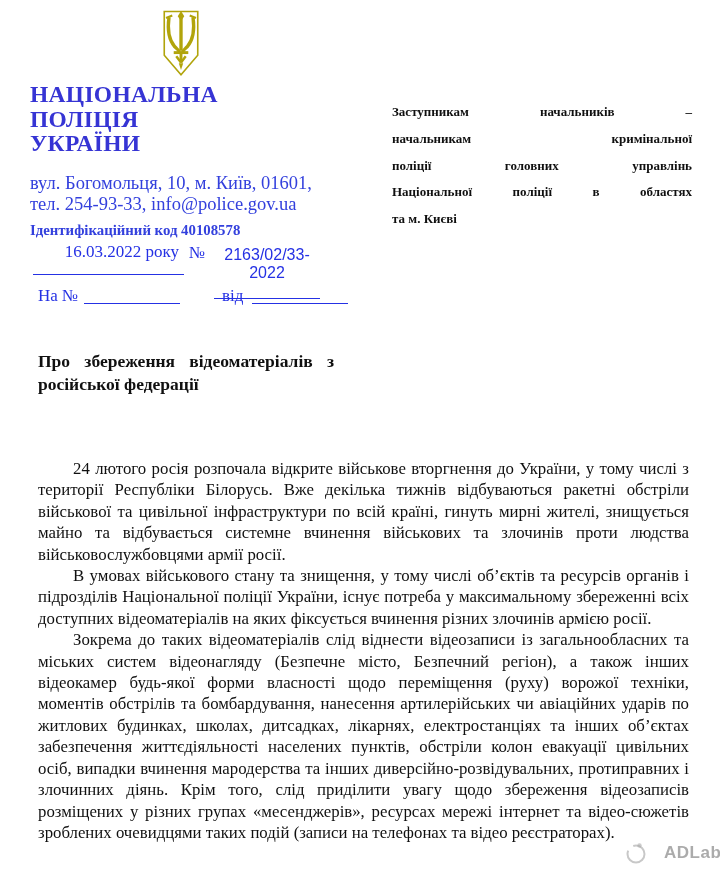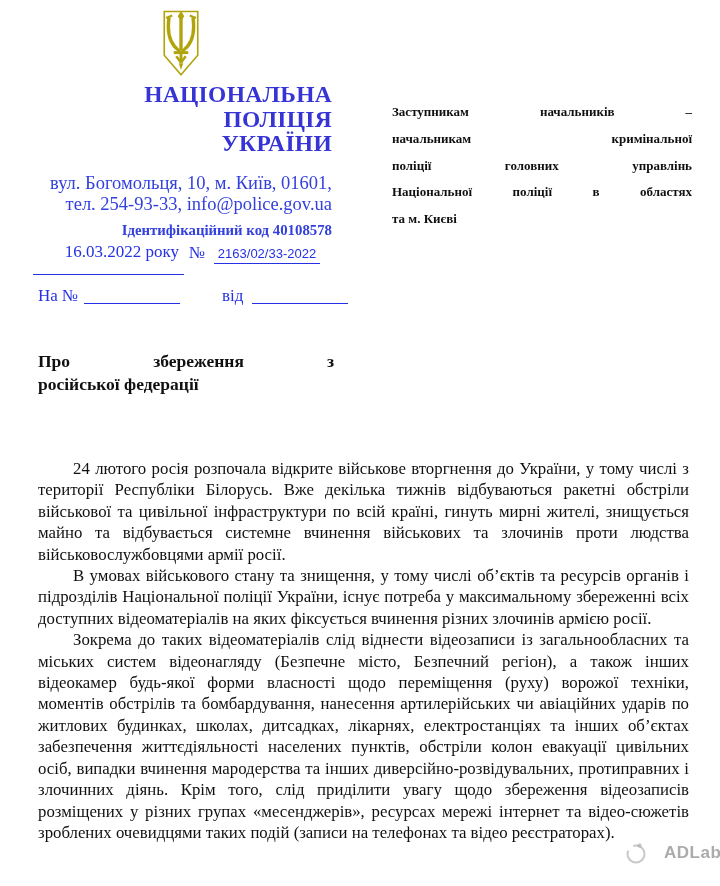--- a/index.html
+++ b/index.html
@@ -7,21 +7,21 @@
     position:relative;
     width:720px;height:886px;
     background:#ffffff;
     font-family:"Liberation Serif","DejaVu Serif",serif;
     color:var(--text-black,#101010);
     overflow:hidden;
   }
   
   .letterhead{
     position:absolute;left:30px;top:10px;width:302px;
-    text-align:right;
+    text-align:left;
   }
   .emblem{display:block;margin:0 auto;}
   .org-title{
     margin-top:5px;
     font-weight:bold;
     font-size:23.5px;line-height:24.5px;
     color:var(--title-blue,#3634d4);
     letter-spacing:.3px;
   }
   .org-address{
@@ -46,23 +46,23 @@
   .ref{position:absolute;font-size:17px;color:var(--ref-blue,#2531e4);}
   .date-line{
     left:33px;top:242px;width:146px;
     border-bottom:1.6px solid var(--ref-blue,#2531e4);
     text-align:right;padding:0 5px 12px 0;
   }
   .no-sign{left:189px;top:243px;}
   .doc-number{
     left:214px;top:246px;width:106px;
     border-bottom:1.6px solid var(--ref-blue,#2531e4);
-    text-align:center;padding-bottom:2px;
+    text-align:center;padding-bottom:16px;
     font-family:"Liberation Sans","DejaVu Sans",sans-serif;
-    font-size:13px;
+    font-size:16px;
   }
   .reply-no{left:38px;top:286px;}
   .blank-1{left:84px;top:286px;width:96px;height:17px;border-bottom:1.6px solid var(--ref-blue,#2531e4);}
   .reply-from{left:222px;top:286px;}
   .blank-2{left:252px;top:286px;width:96px;height:17px;border-bottom:1.6px solid var(--ref-blue,#2531e4);}
   
   .subject{
     position:absolute;left:38px;top:350px;width:296px;
     font-weight:bold;font-size:17.5px;line-height:23.2px;
   }
@@ -150,20 +150,21 @@
   <div class="ref doc-number">2163/02/33-2022</div>
   <div class="ref reply-no">На №</div>
   <div class="ref blank-1"></div>
   <div class="ref reply-from">від</div>
   <div class="ref blank-2"></div>
 
   <div class="subject">
       <div class="jline">
         <span>Про</span>
         <span>збереження</span>
+        <span>відеоматеріалів</span>
         <span>з</span>
       </div>
       <div class="jline last">російської федерації</div>
     </div>
 
   <div class="body-text">
     <p>24 лютого росія розпочала відкрите військове вторгнення до України, у тому числі з території Республіки Білорусь. Вже декілька тижнів відбуваються ракетні обстріли військової та цивільної інфраструктури по всій країні, гинуть мирні жителі, знищується майно та відбувається системне вчинення військових та злочинів проти людства військовослужбовцями армії росії.</p>
     <p>В умовах військового стану та знищення, у тому числі об’єктів та ресурсів органів і підрозділів Національної поліції України, існує потреба у максимальному збереженні всіх доступних відеоматеріалів на яких фіксується вчинення різних злочинів армією росії.</p>
     <p>Зокрема до таких відеоматеріалів слід віднести відеозаписи із загальнообласних та міських систем відеонагляду (Безпечне місто, Безпечний регіон), а також інших відеокамер будь-якої форми власності щодо переміщення (руху) ворожої техніки, моментів обстрілів та бомбардування, нанесення артилерійських чи авіаційних ударів по житлових будинках, школах, дитсадках, лікарнях, електростанціях та інших об’єктах забезпечення життєдіяльності населених пунктів, обстріли колон евакуації цивільних осіб, випадки вчинення мародерства та інших диверсійно-розвідувальних, протиправних і злочинних діянь. Крім того, слід приділити увагу щодо збереження відеозаписів розміщених у різних групах «месенджерів», ресурсах мережі інтернет та відео-сюжетів зроблених очевидцями таких подій (записи на телефонах та відео реєстраторах).</p>
   </div>

